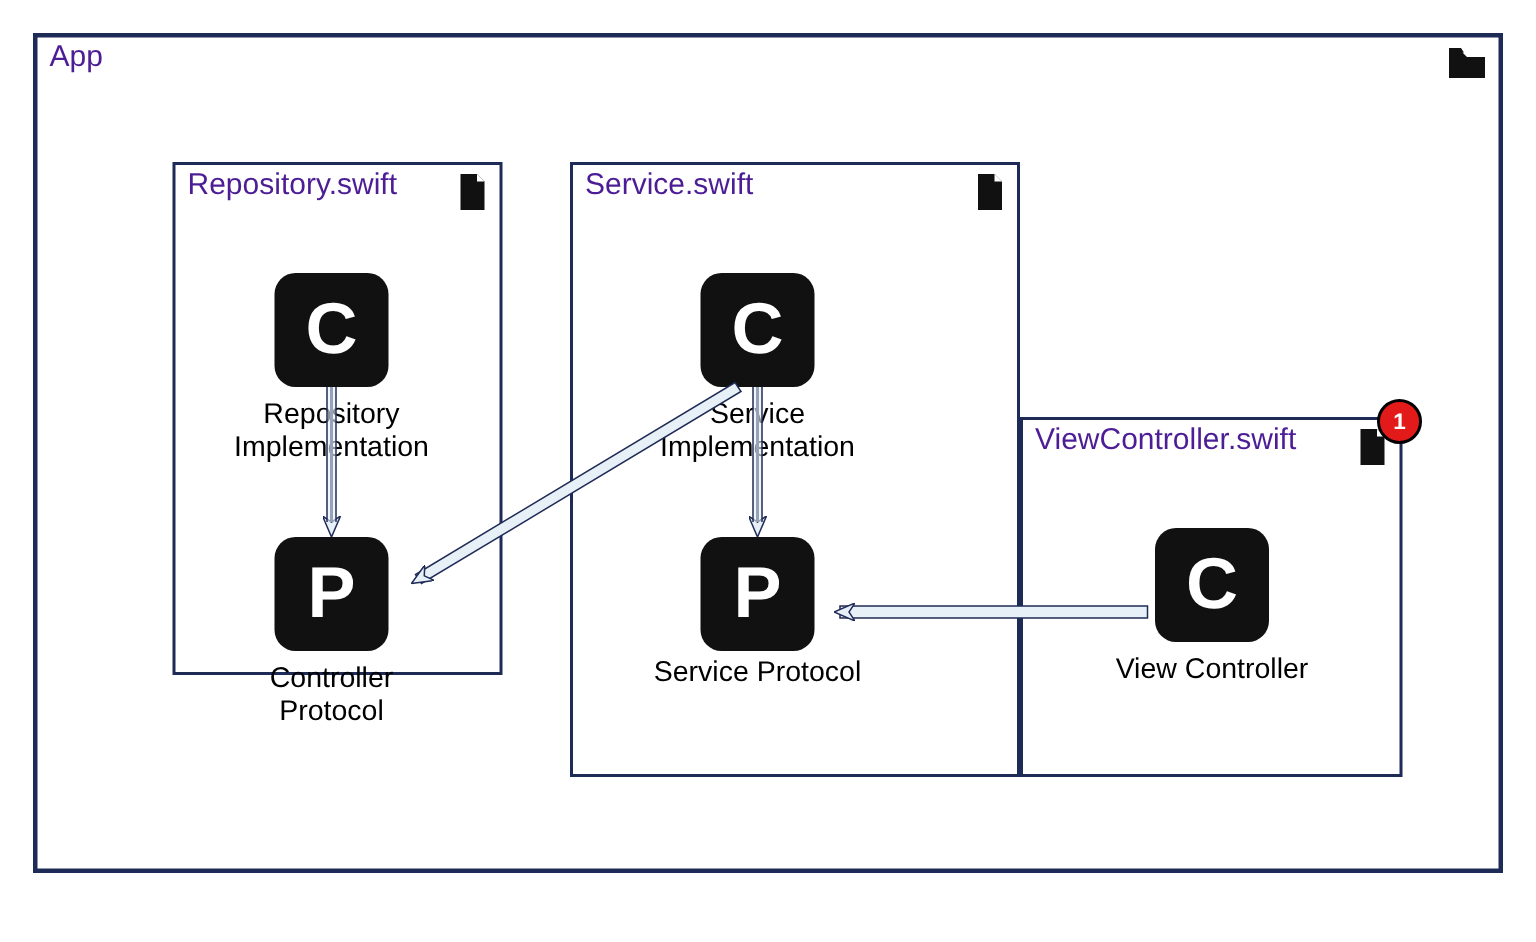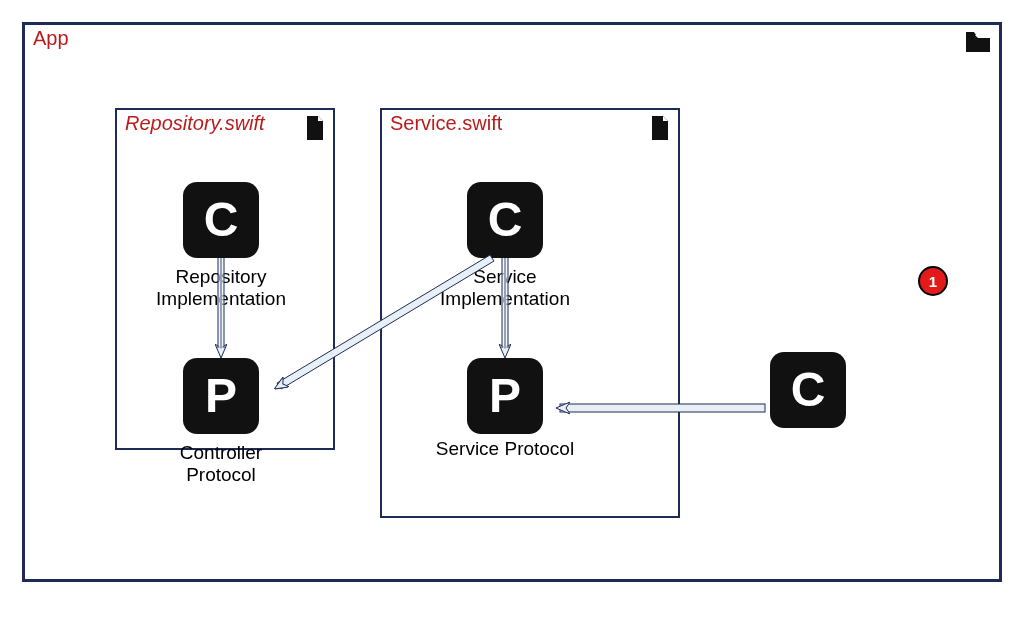--- a/index.html
+++ b/index.html
@@ -20,21 +20,21 @@
     position: absolute;
     border: 3px solid #1f2b57;
     box-sizing: border-box;
     background: #fff;
   }
   .container-label {
     position: absolute;
     top: 2px;
     left: 8px;
     font-size: 20px;
-    color: #b91c1c;
+    color: #4c1d95;
   }
   .container-icon {
     position: absolute;
     top: 6px;
     right: 8px;
   }
   .node {
     position: absolute;
     width: 76px;
     height: 76px;
@@ -85,41 +85,50 @@
 
   <div class="container" style="left:22px; top:22px; width:980px; height:560px;">
     <div class="container-label">App</div>
     <div class="container-icon">
       <svg width="26" height="22" viewBox="0 0 26 22">
         <path d="M1 4 h9 l3 3 h12 v14 h-24 z M1 4 v-3 h8 l2 3" fill="#111"></path>
       </svg>
     </div>
   </div>
 
-  <div class="container" style="left:115px; top:108px; width:220px; height:342px; border-width:2px;font-style:italic;">
+  <div class="container" style="left:115px; top:108px; width:220px; height:342px; border-width:2px;">
     <div class="container-label">Repository.swift</div>
     <div class="container-icon">
       <svg width="20" height="24" viewBox="0 0 20 24">
         <path d="M2 0 h11 l5 5 v19 h-16 z" fill="#111"></path>
         <path d="M13 0 v5 h5" fill="#fff" opacity="0"></path>
         <path d="M13 0 l5 5 h-5 z" fill="#fff"></path>
       </svg>
     </div>
   </div>
 
   <div class="container" style="left:380px; top:108px; width:300px; height:410px; border-width:2px;">
     <div class="container-label">Service.swift</div>
     <div class="container-icon">
       <svg width="20" height="24" viewBox="0 0 20 24">
         <path d="M2 0 h11 l5 5 v19 h-16 z" fill="#111"></path>
         <path d="M13 0 l5 5 h-5 z" fill="#fff"></path>
       </svg>
     </div>
   </div>
 
+  <div class="container" style="left:680px; top:278px; width:255px; height:240px; border-width:2px;">
+    <div class="container-label">ViewController.swift</div>
+    <div class="container-icon">
+      <svg width="20" height="24" viewBox="0 0 20 24">
+        <path d="M2 0 h11 l5 5 v19 h-16 z" fill="#111"></path>
+        <path d="M13 0 l5 5 h-5 z" fill="#fff"></path>
+      </svg>
+    </div>
+  </div>
 
   <div class="badge" style="left:918px; top:266px;">
     <span>1</span>
   </div>
 
   <div class="node" style="left:183px; top:182px;">
     <span>C</span>
   </div>
   <div class="node-label" style="left:151px; top:266px;"><span>Repository Implementation</span></div>
 
@@ -134,20 +143,21 @@
   <div class="node-label" style="left:435px; top:266px;"><span>Service Implementation</span></div>
 
   <div class="node" style="left:467px; top:358px;">
     <span>P</span>
   </div>
   <div class="node-label" style="left:435px; top:438px;text-align:center;"><span>Service Protocol</span></div>
 
   <div class="node" style="left:770px; top:352px;">
     <span>C</span>
   </div>
+  <div class="node-label" style="left:738px; top:436px;"><span>View Controller</span></div>
 
   <svg class="arrows">
     <defs>
       <marker id="arrowhead" markerWidth="14" markerHeight="12" refX="12" refY="6" orient="auto" markerUnits="userSpaceOnUse">
         <path d="M0 0 L14 6 L0 12 L4 6 Z" fill="#e8f0f7" stroke="#1f2b57" stroke-width="1"></path>
       </marker>
     </defs>
 
     <line x1="221" y1="258" x2="221" y2="356" stroke="#1f2b57" stroke-width="2" marker-end="url(#arrowhead)" fill="none"></line>
     <rect x="218" y="258" width="6" height="90" fill="#e8f0f7" opacity="0.6"></rect>

